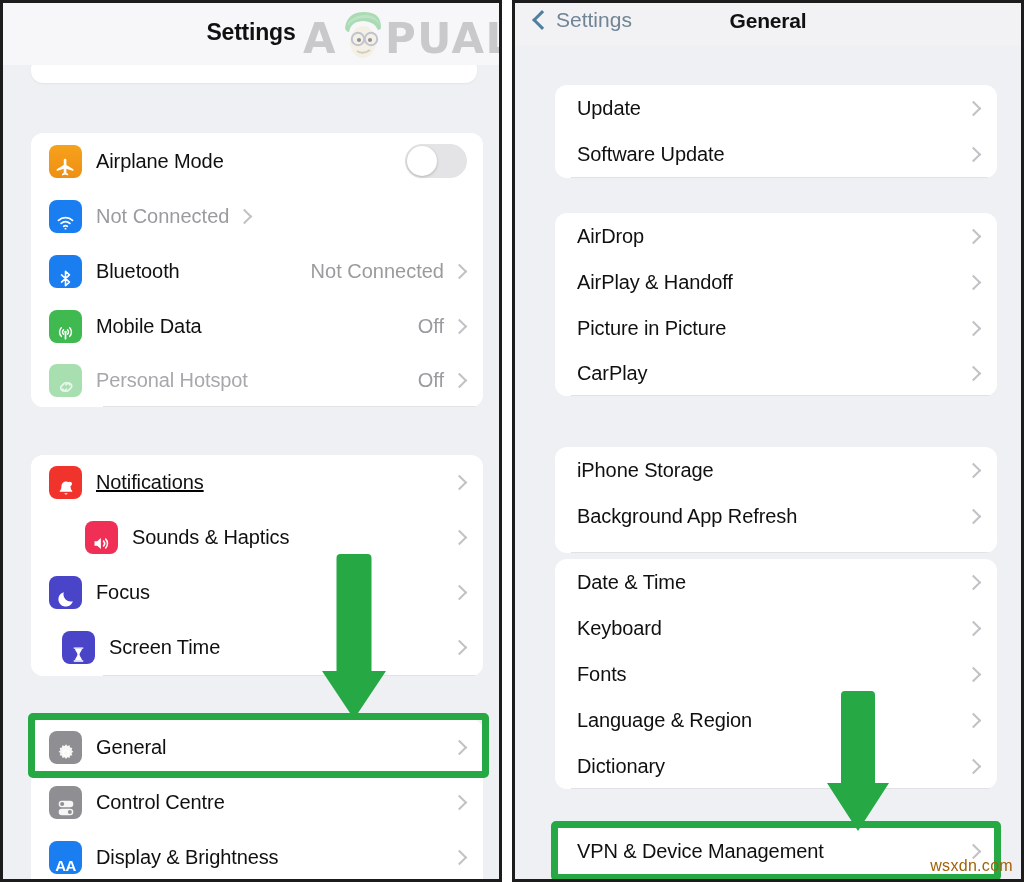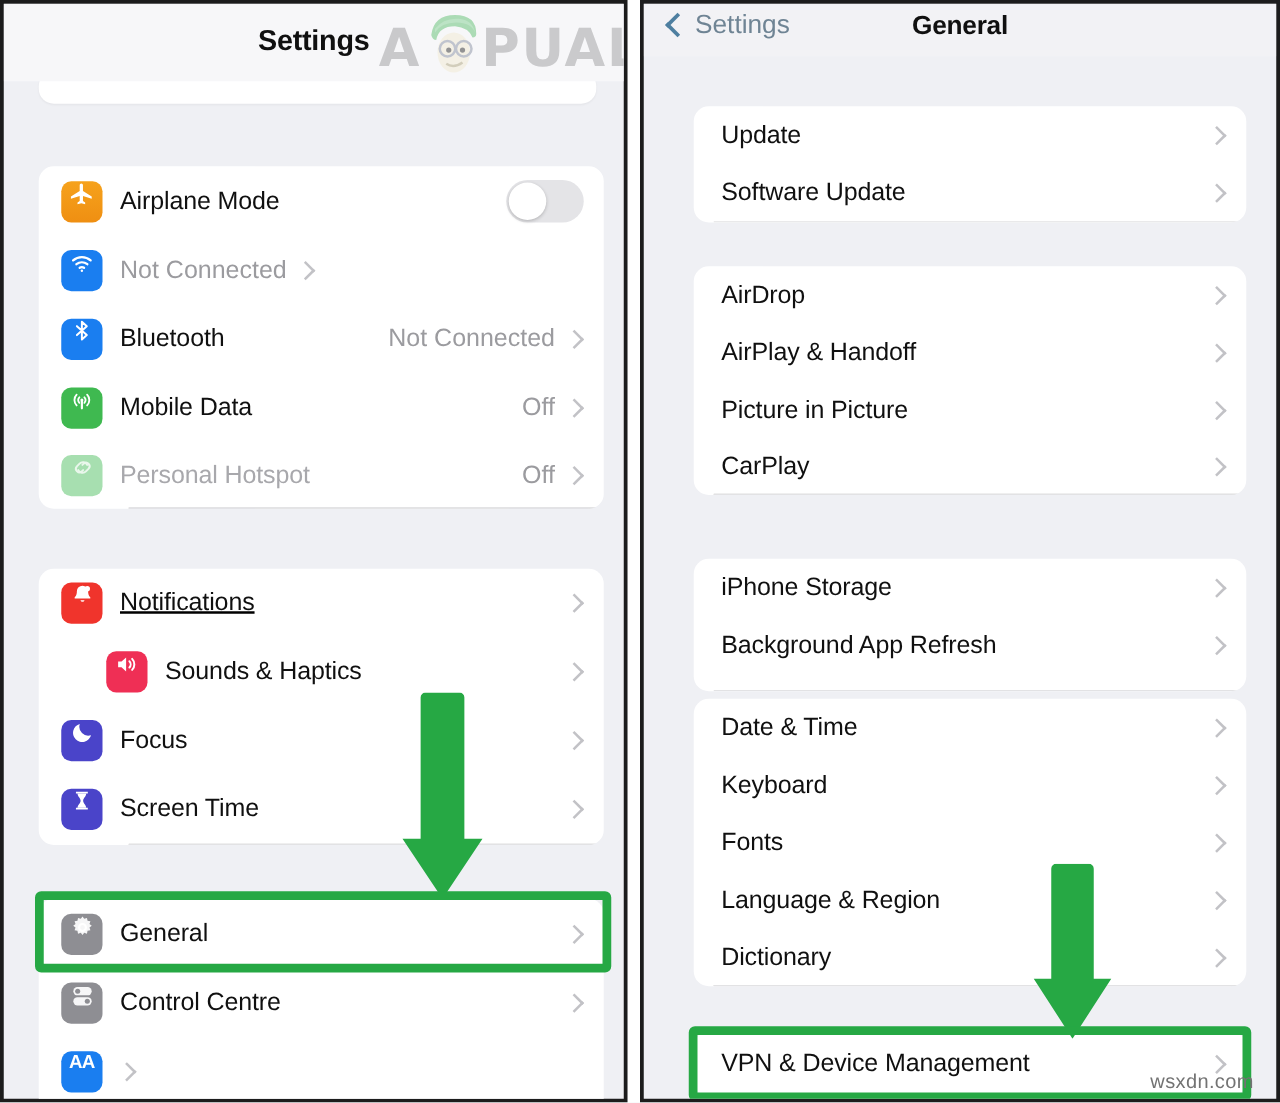--- a/index.html
+++ b/index.html
@@ -73,21 +73,21 @@
   }
   .row{
     position:relative;display:flex;align-items:center;
     height:100%;padding:0 14px 0 0;box-sizing:border-box;
   }
   .row-sep{position:absolute;left:72px;right:0;bottom:0;height:1px;background:#e2e2e4;}
   .row-sep.nopad{left:16px;}
   .ico{
     width:33px;height:33px;border-radius:8px;margin-left:18px;margin-right:14px;
     flex:0 0 auto;position:relative;
-    display:flex;align-items:flex-start;justify-content:center;
+    display:flex;align-items:flex-end;justify-content:center;
     color:#fff;
   }
   .label{
     font-size:20px;color:#101010;flex:1 1 auto;white-space:nowrap;letter-spacing:-0.1px;
   }
   .label.dim{color:#a8a8ac;}
   .value{font-size:20px;color:#9b9b9f;margin-right:10px;white-space:nowrap;}
   .chev{
     flex:0 0 auto;width:9px;height:9px;
     border-top:2.4px solid #c2c2c6;border-right:2.4px solid #c2c2c6;
@@ -122,22 +122,22 @@
 
   
   .hl-box{
     position:absolute;border:7px solid #26a844;border-radius:5px;
     box-sizing:border-box;z-index:10;pointer-events:none;
   }
   .arrow{position:absolute;z-index:9;}
   .arrow svg{display:block;}
 
   .corner-wm{
-    position:absolute;right:18px;bottom:4px;
-    font-size:16px;color:#737373;font-family:"Liberation Sans",sans-serif;
+    position:absolute;right:8px;bottom:4px;
+    font-size:16px;color:#a16207;font-family:"Liberation Sans",sans-serif;
     z-index:20;letter-spacing:.3px;
   }
 </style>
 </head>
 <body>
 
 <div class="stage">
 
   <div class="panel panel-left">
 
@@ -265,21 +265,21 @@
             <svg width="20" height="20" viewBox="0 0 24 24" fill="#fff">
               <path d="M20.2 14.6A8.6 8.6 0 0 1 9.4 3.8 8.8 8.8 0 1 0 20.2 14.6z"></path>
             </svg>
           </div>
           <div class="label">Focus</div>
           <div class="chev"></div>
         </div>
         <div class="row-sep"></div>
       </div>
 
-      <div style="height:54px;">
+      <div style="height:54px;margin-left:13px;">
         <div class="row">
           <div class="ico ic-screen">
             <svg width="19" height="19" viewBox="0 0 24 24" fill="#fff">
               <path d="M6 3h12v1.7H6zM6 19.3h12V21H6z"></path>
               <path d="M7.6 4.7h8.8c0 3-3.1 4.7-3.1 7.3s3.1 4.3 3.1 7.3H7.6c0-3 3.1-4.7 3.1-7.3S7.6 7.7 7.6 4.7z"></path>
             </svg>
           </div>
           <div class="label">Screen Time</div>
           <div class="chev"></div>
         </div>
@@ -316,20 +316,21 @@
           <div class="chev"></div>
         </div>
 
       </div>
 
       <div style="height:55px;">
         <div class="row">
           <div class="ico ic-display">
             <span class="aa">AA</span>
           </div>
+          <div class="label">Display &amp; Brightness</div>
           <div class="chev"></div>
         </div>
       </div>
     </div>
 
     <div class="arrow" style="left:316px;top:551px;width:70px;height:165px;">
       <svg width="70" height="165" viewBox="0 0 70 165">
         <path d="M21.5 0 h27 a4 4 0 0 1 4 4 v113 h14.5 L35 165 L3 117 h14.5 V4 a4 4 0 0 1 4 -4 z" fill="#26a844"></path>
       </svg>
     </div>

